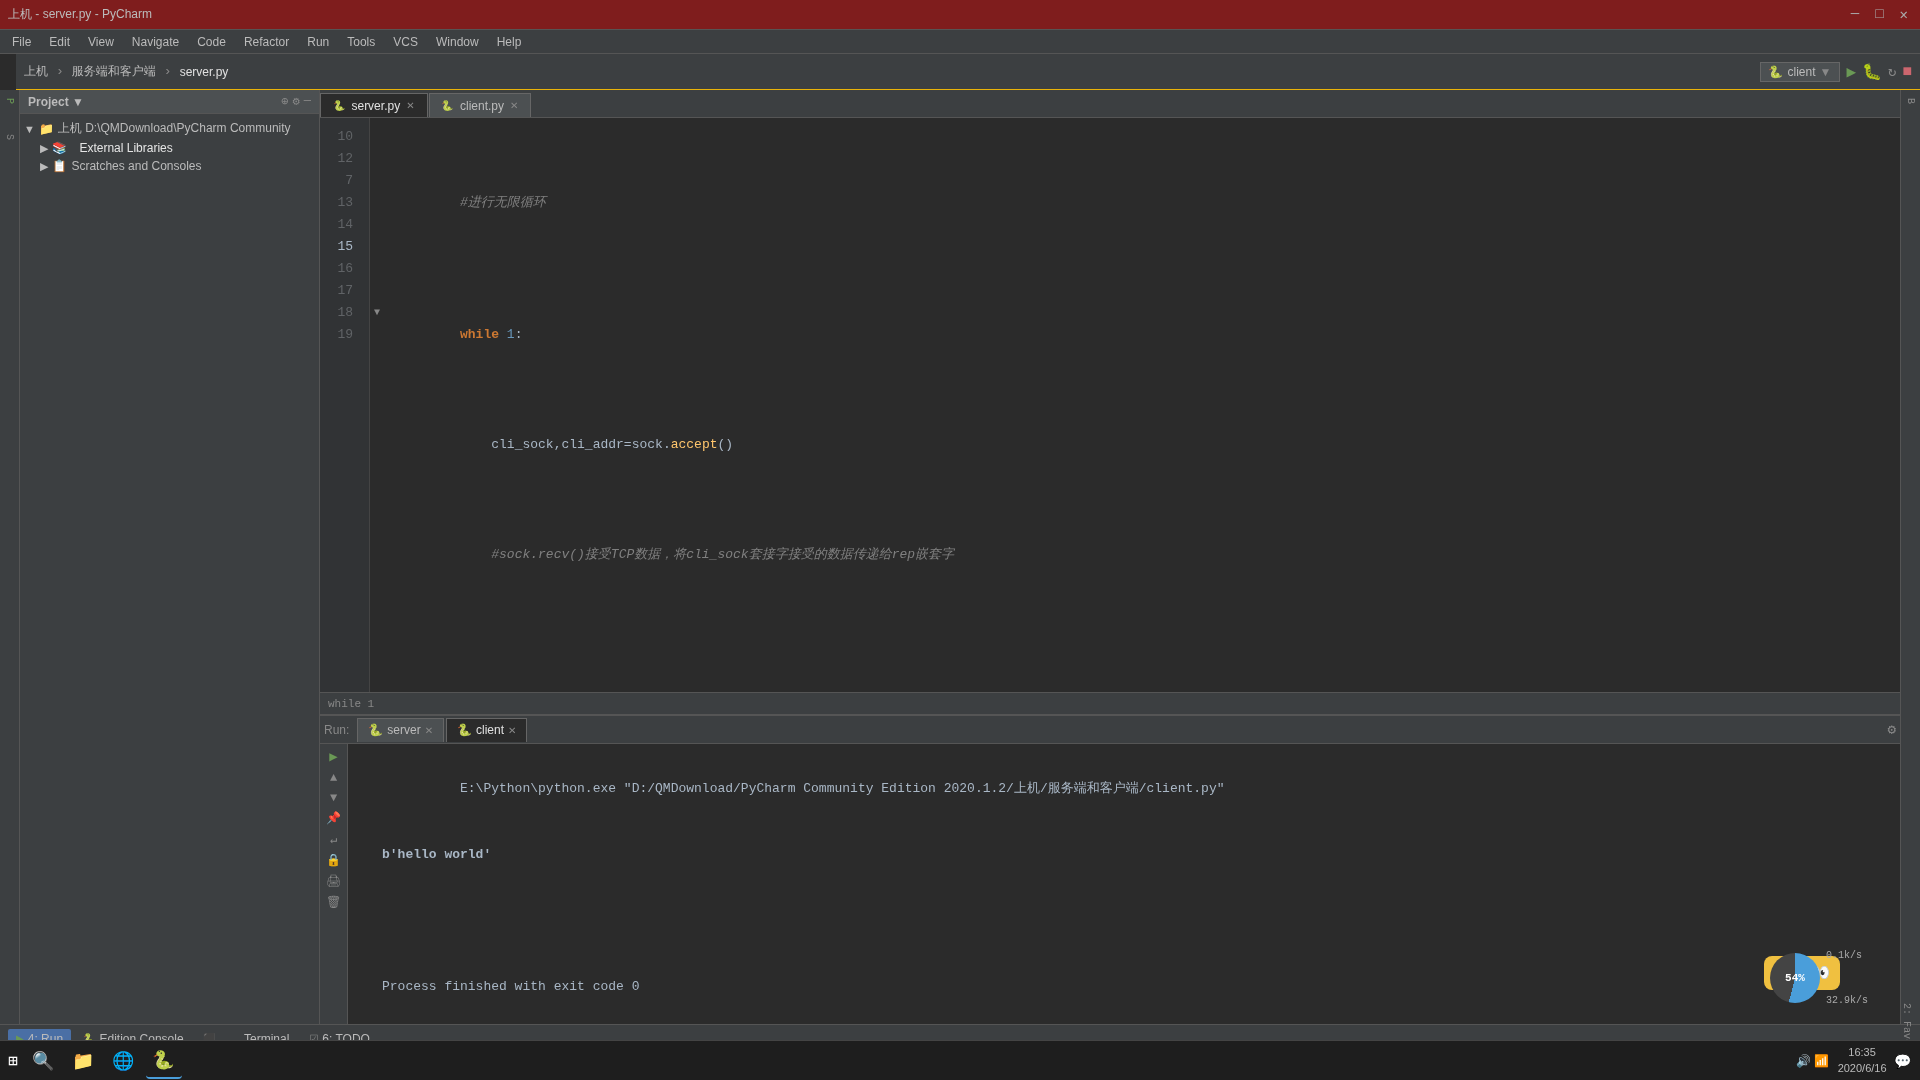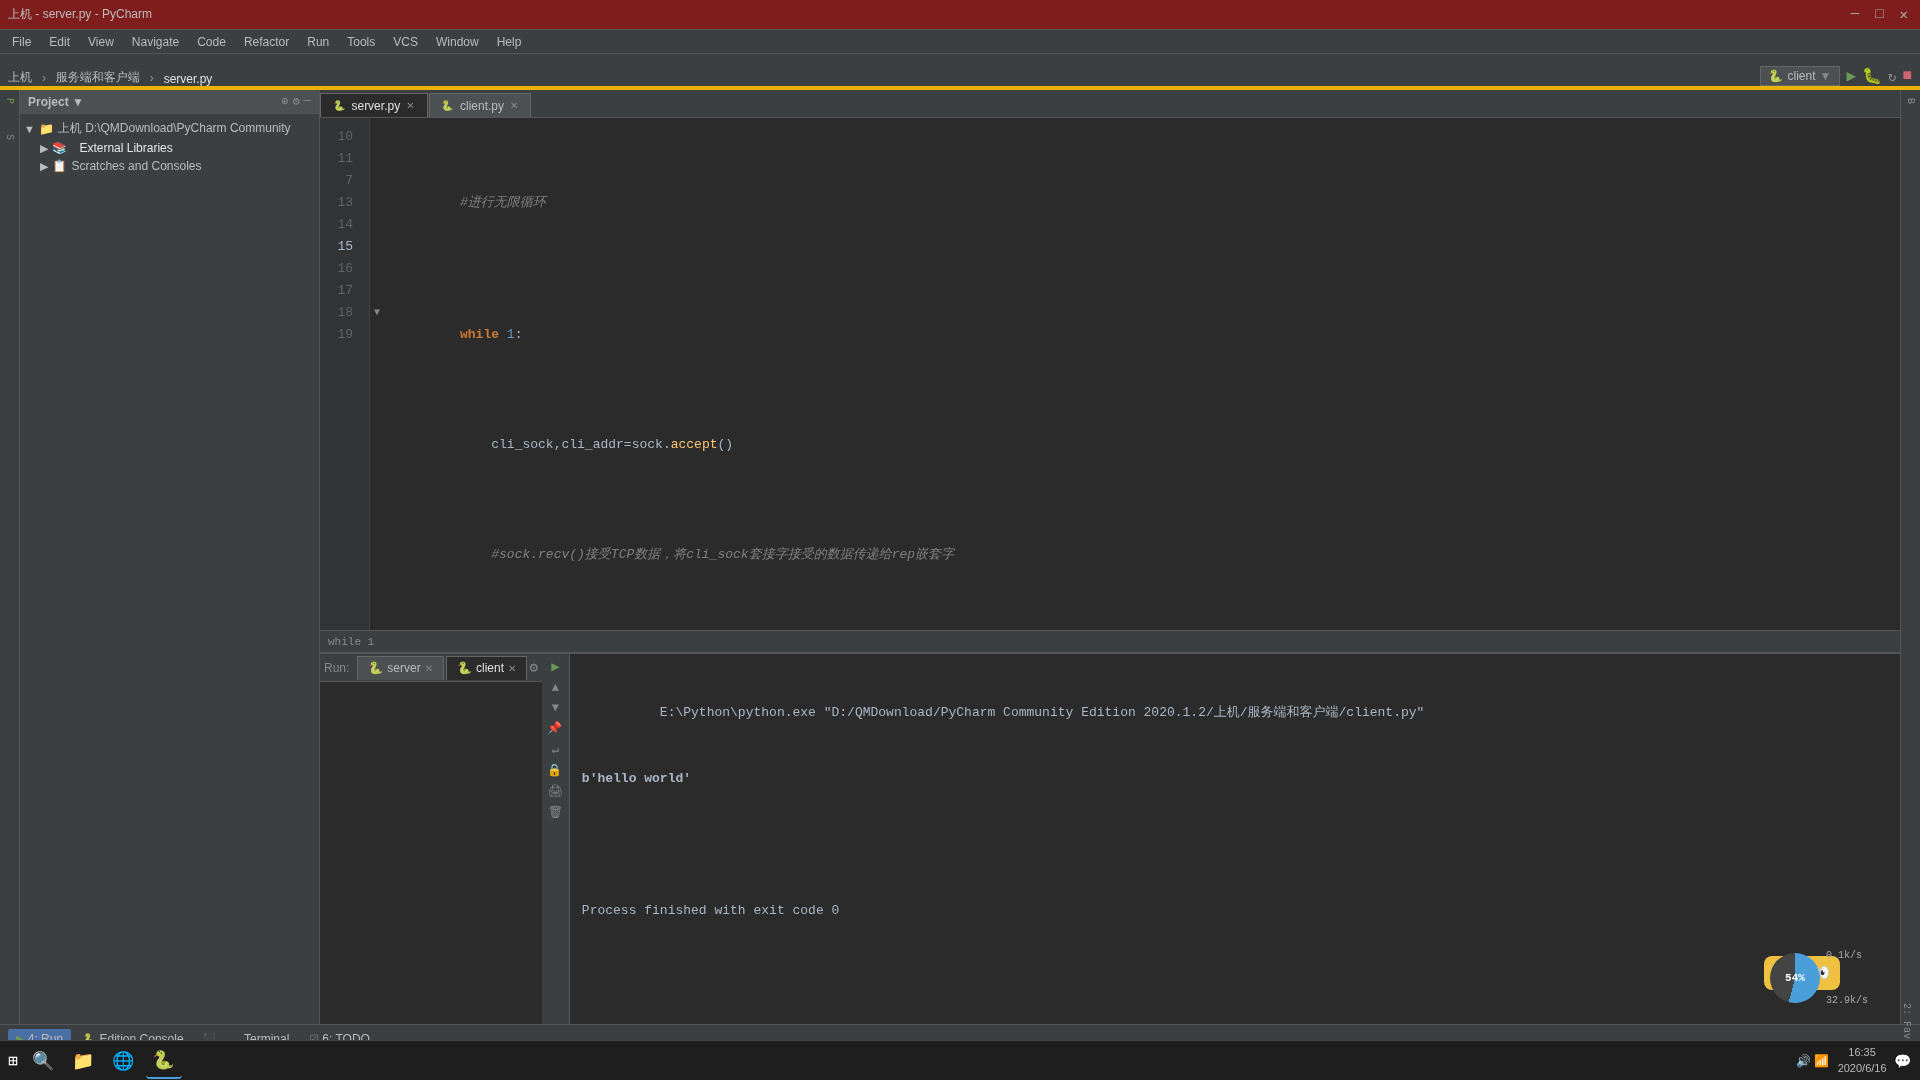--- a/index.html
+++ b/index.html
@@ -30,24 +30,25 @@
       font-size: 12px;
       gap: 2px;
     }
     #menubar .menu-item { color: #bbb; padding: 2px 8px; cursor: pointer; }
 
     
     #toolbar {
       background: #3c3f41;
       height: 36px;
       display: flex;
-      align-items: flex-end;
+      align-items: center;
       padding: 0 8px;
-      border-bottom: 4px solid #eab308;
+      border-bottom: 1px solid #eab308;
       gap: 4px;
+      margin-left: 16px;
     }
     #toolbar .run-config {
       background: #4c5052;
       border: 1px solid #666;
       color: #bbb;
       padding: 2px 8px;
       font-size: 12px;
       display: flex;
       align-items: center;
       gap: 4px;
@@ -179,25 +180,25 @@
       padding: 0 8px;
       display: flex;
       align-items: center;
       font-size: 11px;
       color: #888;
       border-top: 1px solid #555;
     }
 
     
     #run-area {
-      height: 372px;
+      height: 310px;
       background: #2b2b2b;
       border-top: 2px solid #555;
       display: flex;
-      flex-direction: row;
+      flex-direction: column;
     }
     #run-tabs {
       background: #3c3f41;
       display: flex;
       align-items: center;
       height: 28px;
       border-bottom: 1px solid #555;
       padding: 0 4px;
     }
     .run-label { color: #888; font-size: 12px; font-family: 'Segoe UI', sans-serif; margin-right: 8px; }
@@ -233,26 +234,27 @@
       flex-direction: column;
       align-items: center;
       padding-top: 4px;
       gap: 6px;
     }
     #run-sidebar .r-btn { color: #6a9955; font-size: 14px; cursor: pointer; }
     #run-sidebar .r-btn.stop { color: #cc666e; }
 
     #run-output {
       flex: 1;
-      padding: 26px 12px;
+      padding: 12px 12px;
       font-size: 13px;
       line-height: 22px;
       color: #a9b7c6;
       white-space: pre-wrap;
       overflow: auto;
+      margin-left: 22px;
     }
     .run-cmd { color: #a9b7c6; }
     .run-out { color: #a9b7c6; font-weight: bold; }
     .run-exit { color: #a9b7c6; }
 
     
     #bottom-toolbar {
       background: #3c3f41;
       height: 28px;
       display: flex;
@@ -428,21 +430,21 @@
         <span class="tab-icon" style="color:#6a9955;">🐍</span>
         <span style="font-size:12px;font-family:'Segoe UI',sans-serif;">client.py</span>
         <span class="tab-close">✕</span>
       </div>
     </div>
 
     <div id="code-editor">
 
       <div id="line-numbers">
         <span class="line-num">10</span>
-        <span class="line-num">11</span>
+        <span class="line-num">12</span>
         <span class="line-num">7</span>
         <span class="line-num">13</span>
         <span class="line-num">14</span>
         <span class="line-num active">15</span>
         <span class="line-num">16</span>
         <span class="line-num">17</span>
         <span class="line-num">18</span>
         <span class="line-num">19</span>
       </div>
 

